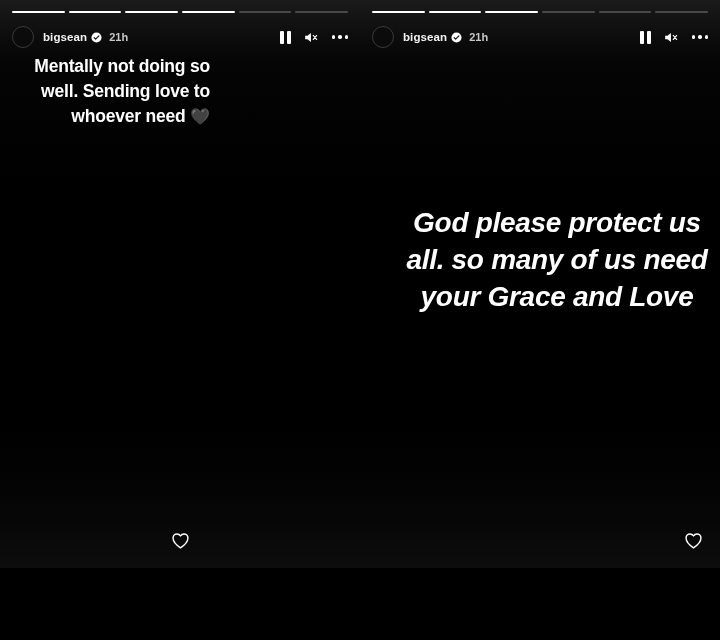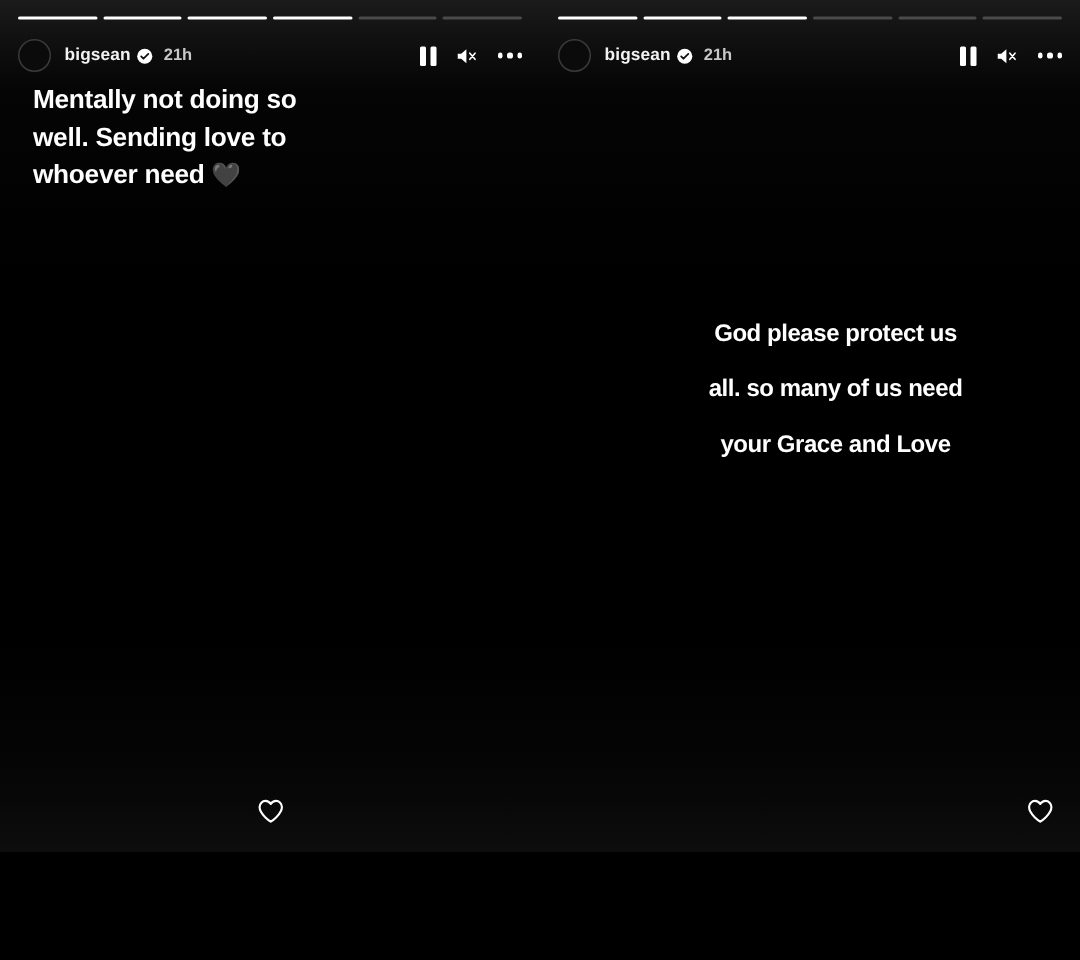--- a/index.html
+++ b/index.html
@@ -123,28 +123,29 @@
     font-weight:700;
     text-align:center;
     white-space:pre-line;
   }
   .story-text.left-caption {
     top:54px; left:22px;
     width:188px;
     font-size:17.5px;
     line-height:25px;
     letter-spacing:-.2px;
-    text-align:left;
+    text-align:right;
   }
   .story-text.right-caption {
     top:204px; left:38px;
     width:318px;
-    font-size:16px;
+    font-size:28px;
     line-height:37px;
     letter-spacing:-.3px;
+    font-style:italic;
   }
   .emoji-heart {
     color:#4a4a4a;
     font-size:16px;
   }
 
   
   .like-bar {
     position:absolute;
     bottom:0; left:0;

